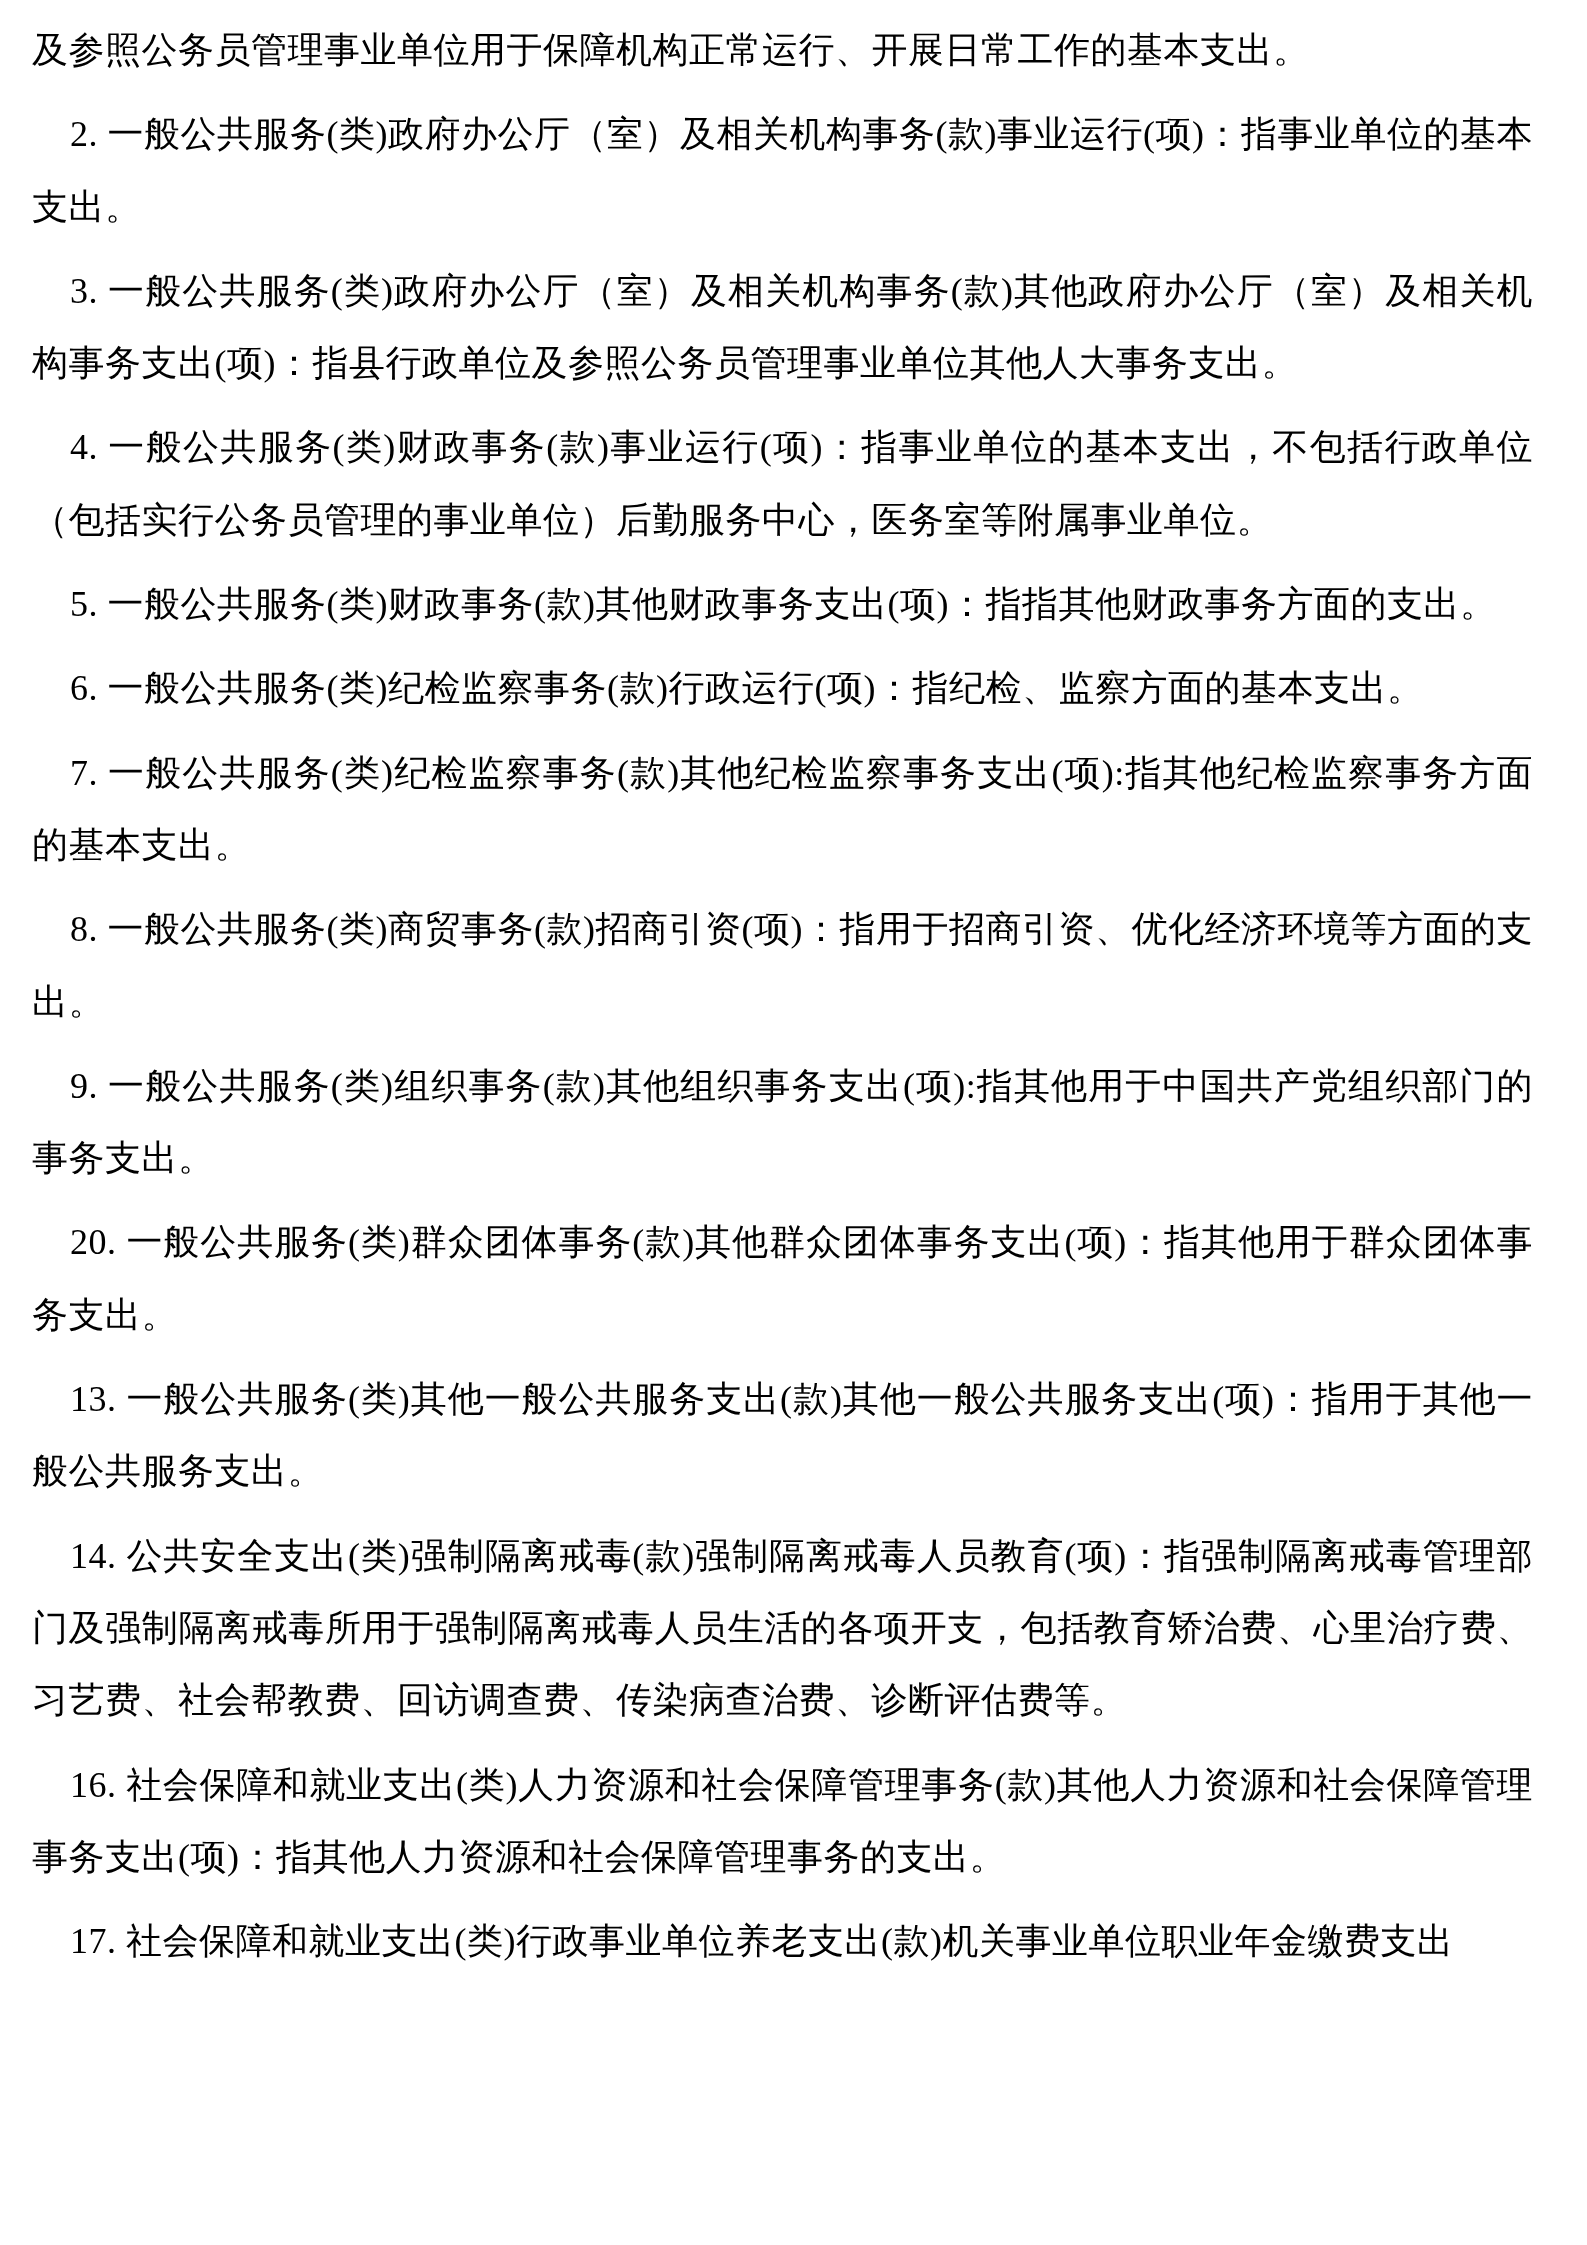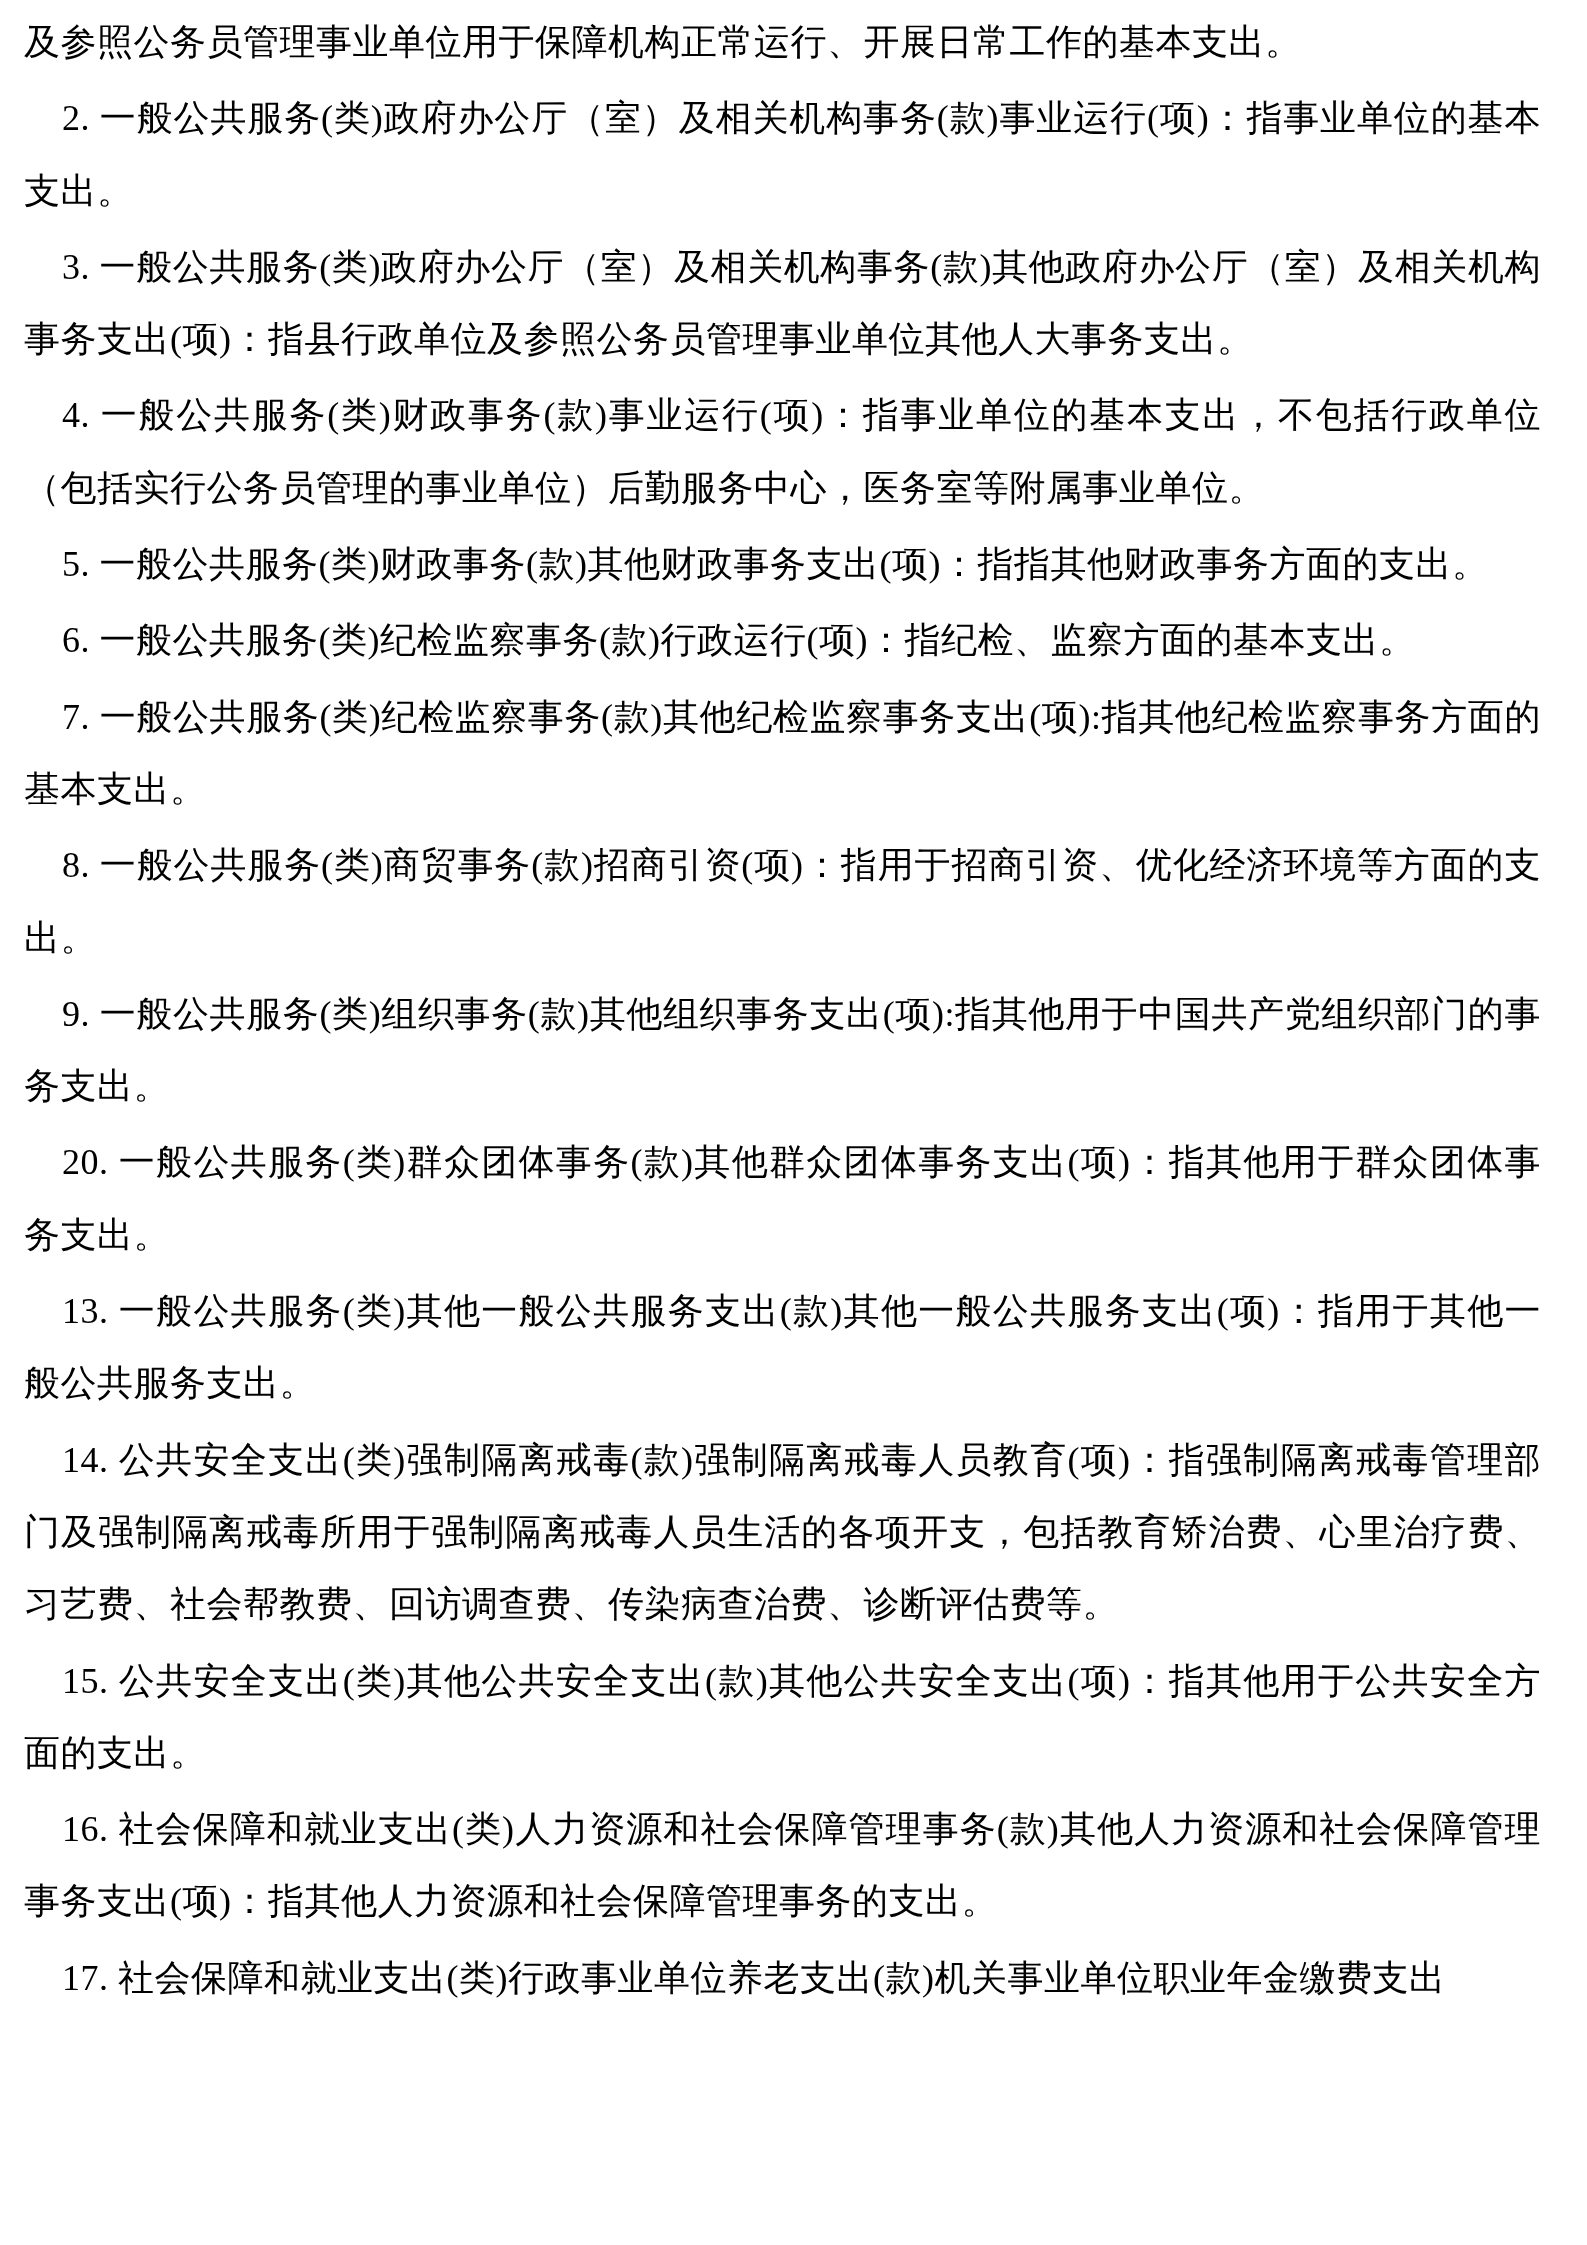--- a/index.html
+++ b/index.html
@@ -20,21 +20,21 @@
     background: #ffffff;
     color: #000000;
     font-family: "Liberation Serif", "DejaVu Serif", serif;
     font-size: 36px;
     line-height: 72.3px;
     text-align: justify;
     text-justify: inter-ideograph;
     letter-spacing: 0.5px;
   }
   .para {
-    margin: 4px;
+    margin: 12px;
     padding: 0;
     text-indent: 38px;
   }
   .para.continuation {
     text-indent: 0;
   }
 </style>
 </head>
 <body>
 
@@ -44,16 +44,15 @@
   <p class="para">3. 一般公共服务(类)政府办公厅（室）及相关机构事务(款)其他政府办公厅（室）及相关机构事务支出(项)：指县行政单位及参照公务员管理事业单位其他人大事务支出。</p>
   <p class="para">4. 一般公共服务(类)财政事务(款)事业运行(项)：指事业单位的基本支出，不包括行政单位（包括实行公务员管理的事业单位）后勤服务中心，医务室等附属事业单位。</p>
   <p class="para">5. 一般公共服务(类)财政事务(款)其他财政事务支出(项)：指指其他财政事务方面的支出。</p>
   <p class="para">6. 一般公共服务(类)纪检监察事务(款)行政运行(项)：指纪检、监察方面的基本支出。</p>
   <p class="para">7. 一般公共服务(类)纪检监察事务(款)其他纪检监察事务支出(项):指其他纪检监察事务方面的基本支出。</p>
   <p class="para">8. 一般公共服务(类)商贸事务(款)招商引资(项)：指用于招商引资、优化经济环境等方面的支出。</p>
   <p class="para">9. 一般公共服务(类)组织事务(款)其他组织事务支出(项):指其他用于中国共产党组织部门的事务支出。</p>
   <p class="para">20. 一般公共服务(类)群众团体事务(款)其他群众团体事务支出(项)：指其他用于群众团体事务支出。</p>
   <p class="para">13. 一般公共服务(类)其他一般公共服务支出(款)其他一般公共服务支出(项)：指用于其他一般公共服务支出。</p>
   <p class="para">14. 公共安全支出(类)强制隔离戒毒(款)强制隔离戒毒人员教育(项)：指强制隔离戒毒管理部门及强制隔离戒毒所用于强制隔离戒毒人员生活的各项开支，包括教育矫治费、心里治疗费、习艺费、社会帮教费、回访调查费、传染病查治费、诊断评估费等。</p>
-  <p class="para">15. 公共安全支出(类)其他公共安全支出(款)其他公共安全支出(项)：指其他用于公共安全方面的支出。</p>
   <p class="para">16. 社会保障和就业支出(类)人力资源和社会保障管理事务(款)其他人力资源和社会保障管理事务支出(项)：指其他人力资源和社会保障管理事务的支出。</p>
   <p class="para">17. 社会保障和就业支出(类)行政事业单位养老支出(款)机关事业单位职业年金缴费支出</p>
 </div>
 
 </body></html>

